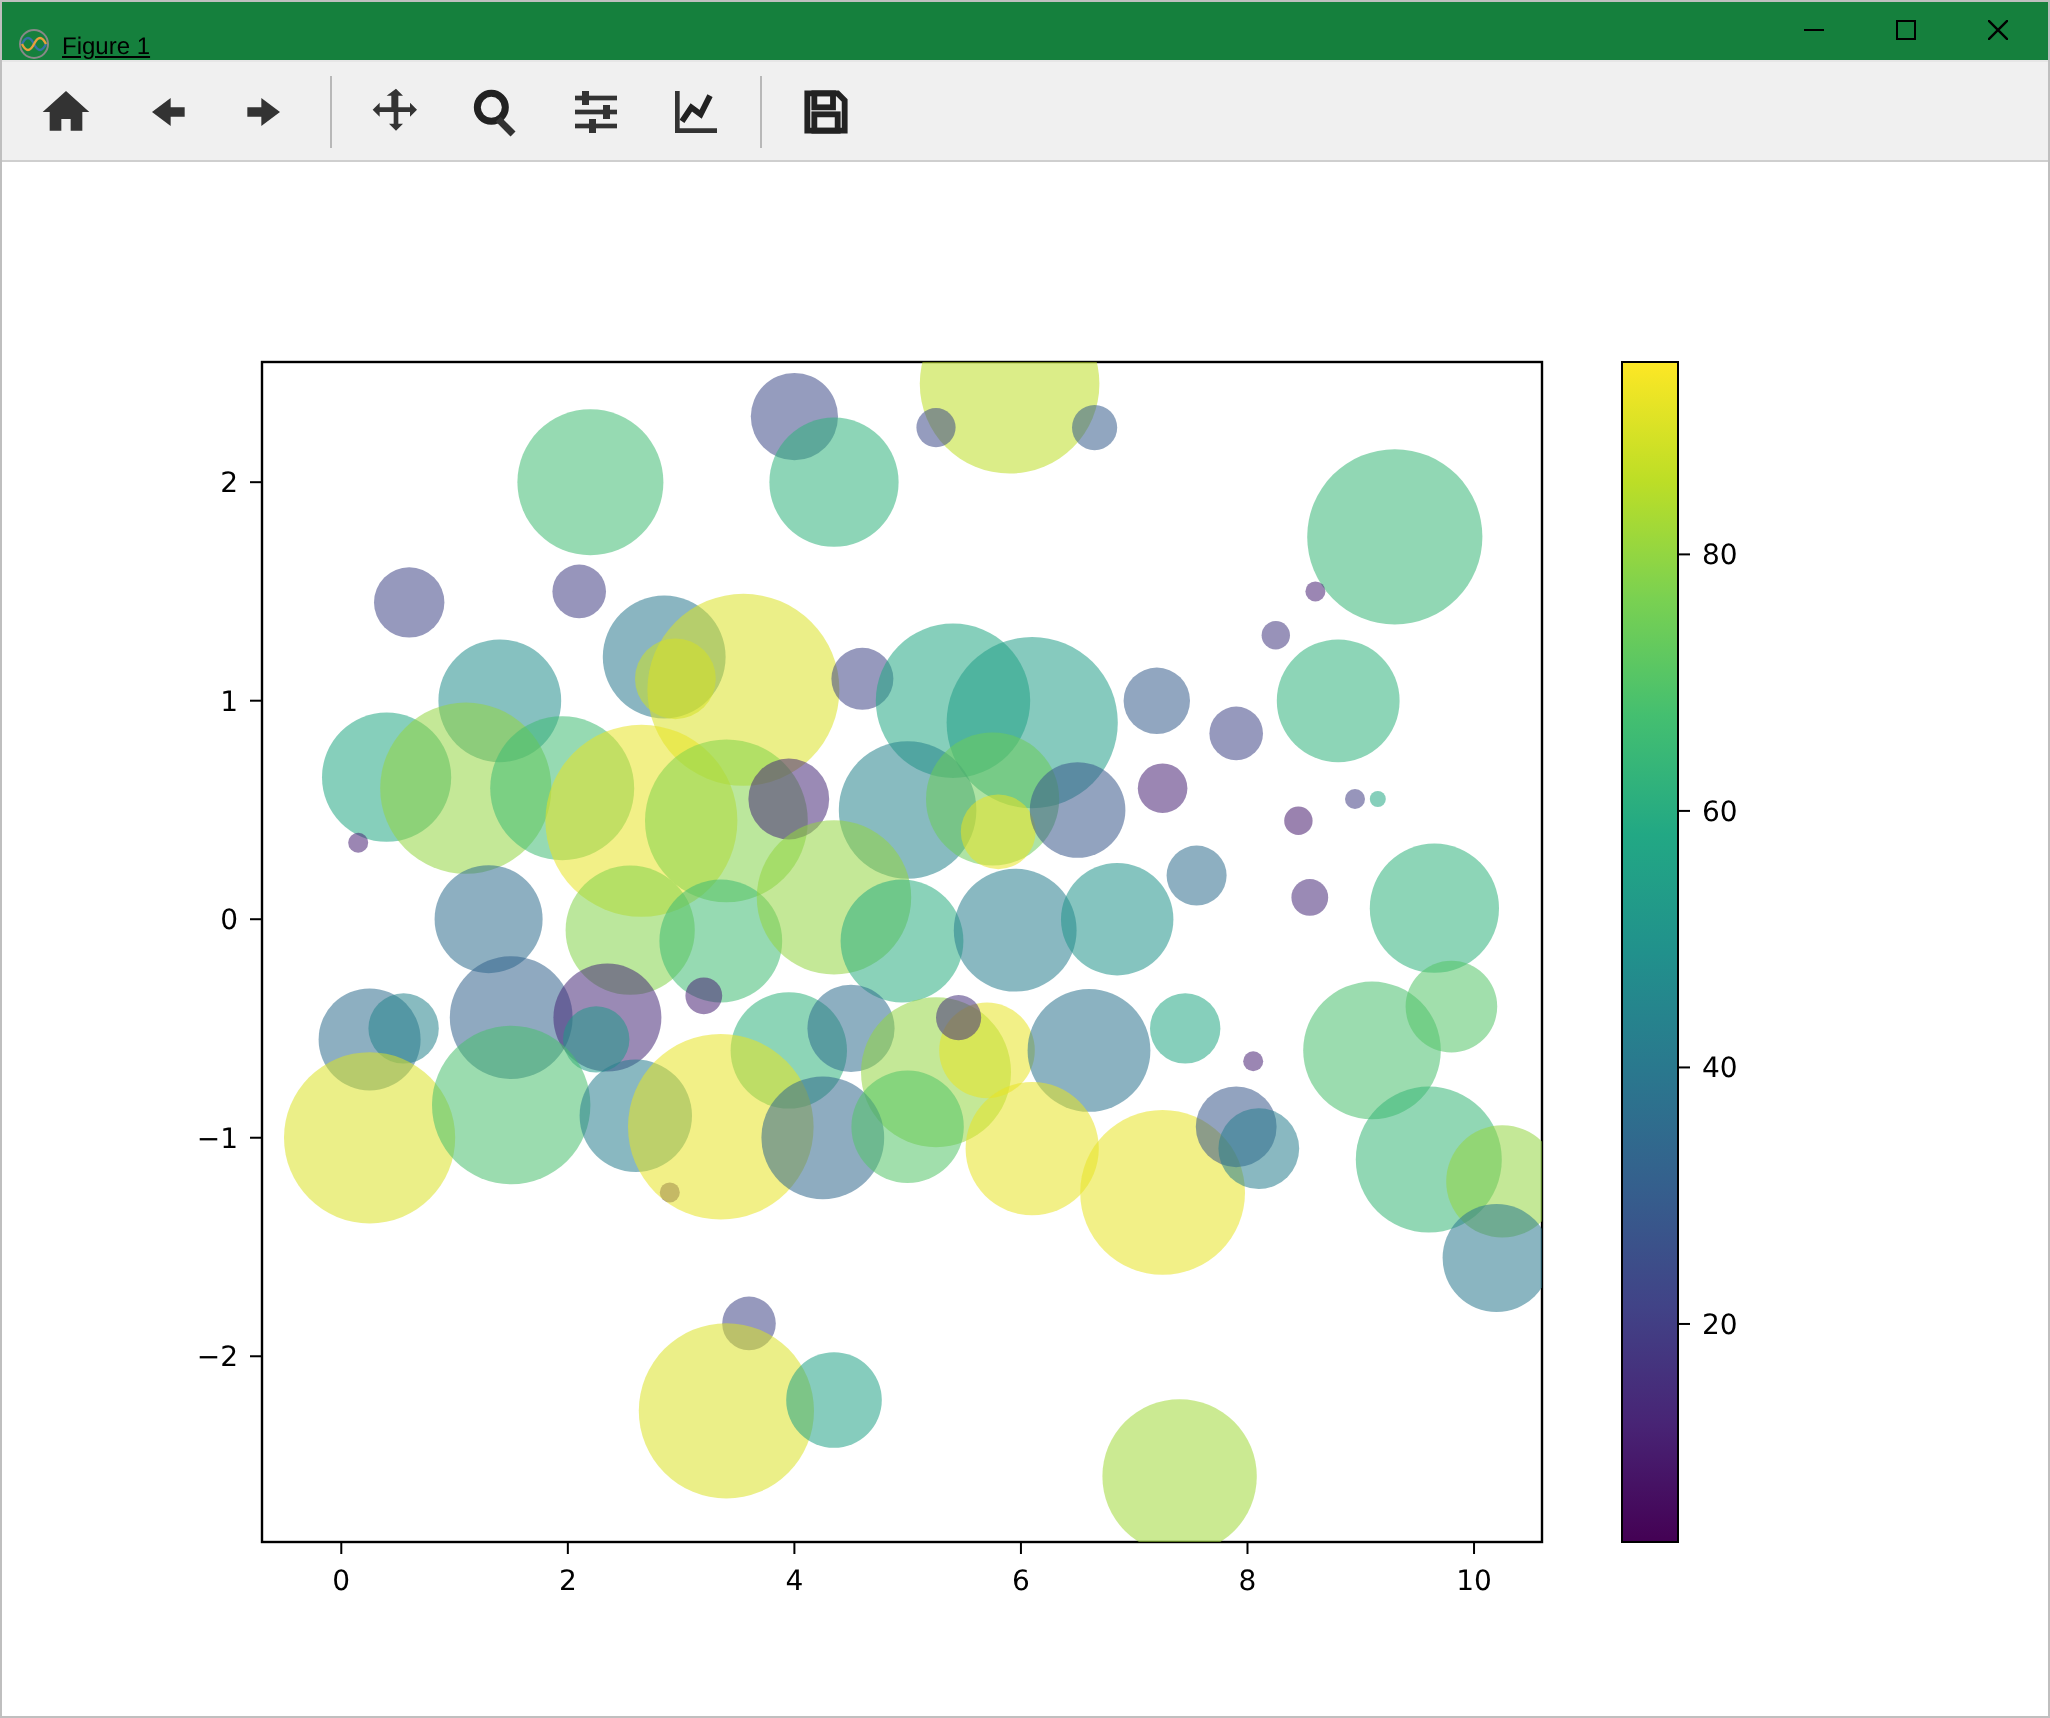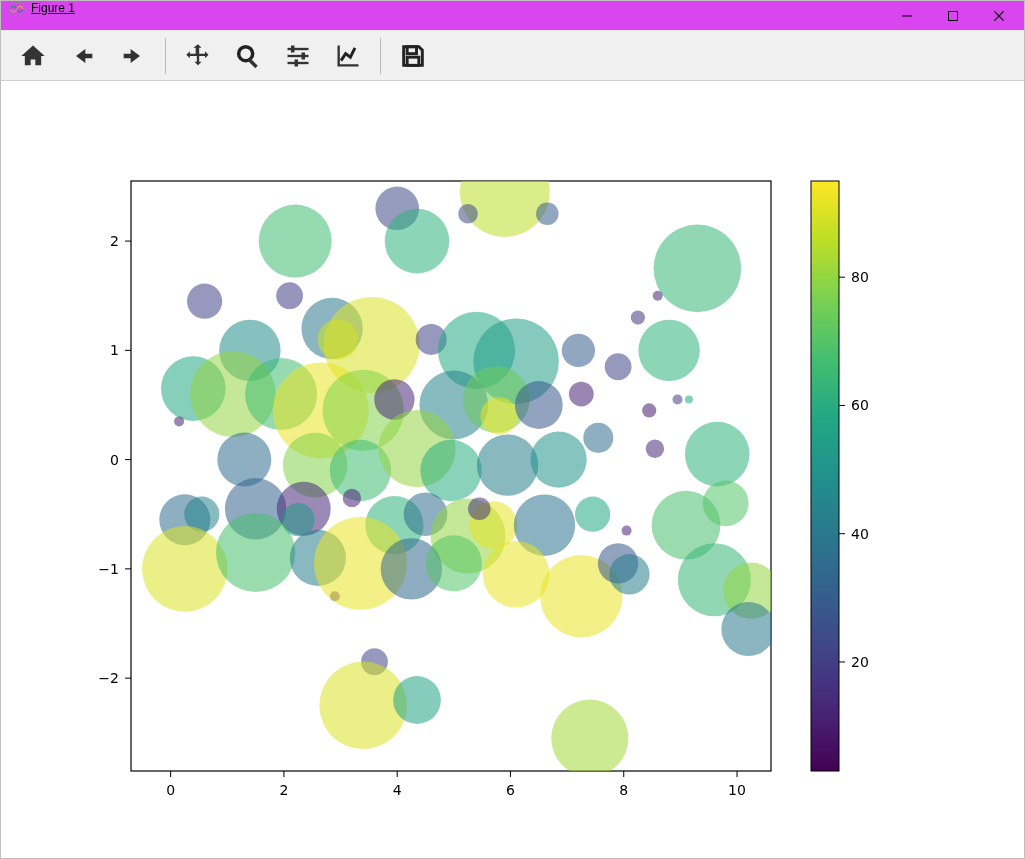--- a/index.html
+++ b/index.html
@@ -19,22 +19,22 @@
     border: 1px solid #bfbfbf;
     box-sizing: border-box;
     background: #ffffff;
     display: flex;
     flex-direction: column;
   }
   
   .titlebar {
     height: 30px;
     display: flex;
-    align-items: flex-start;
-    background: #d946ef;
+    align-items: flex-end;
+    background: #15803d;
     border-bottom: 1px solid #e6e6e6;
     box-sizing: border-box;
     padding: 0 2px 0 8px;
     text-decoration: underline;
   }
   .titlebar .app-icon {
     width: 16px;
     height: 16px;
     margin-right: 6px;
     display: inline-block;

